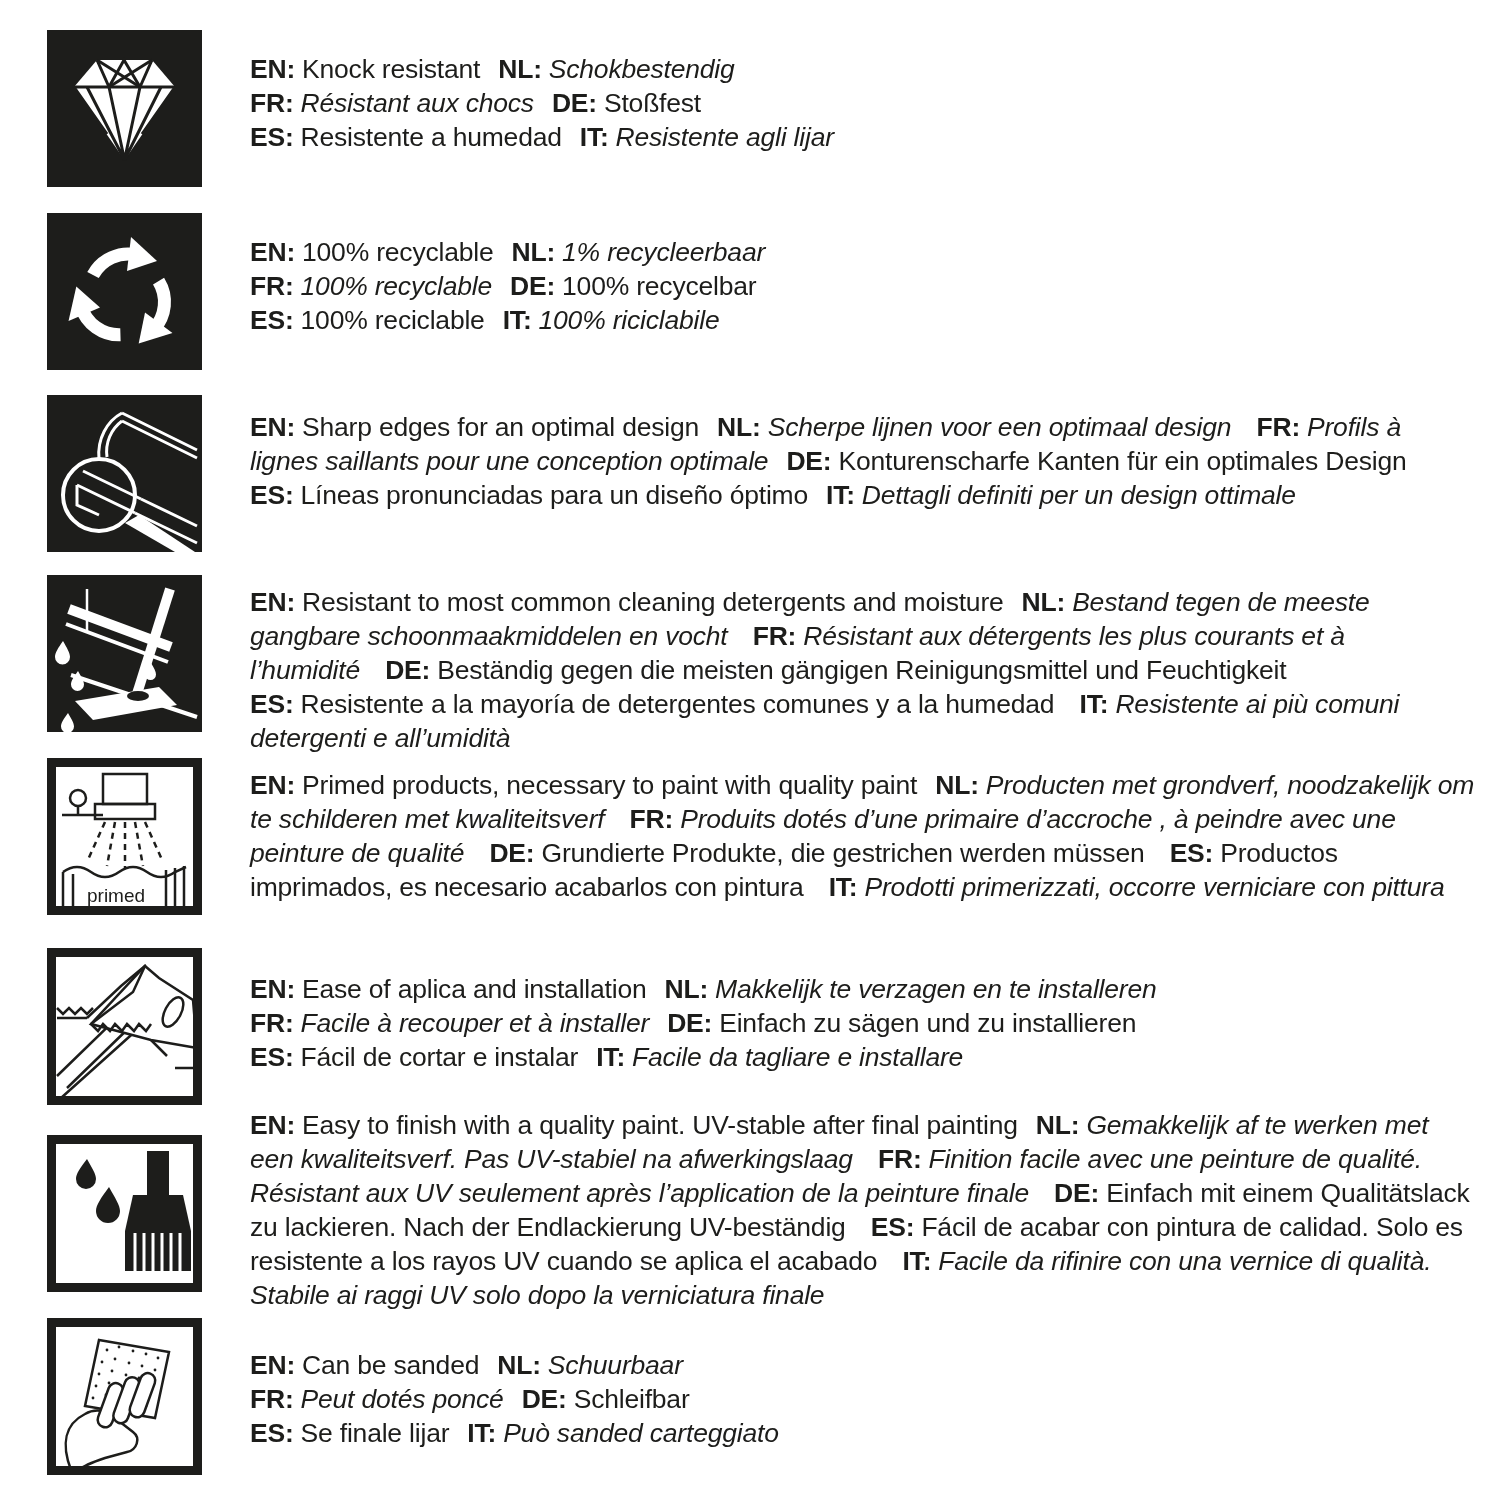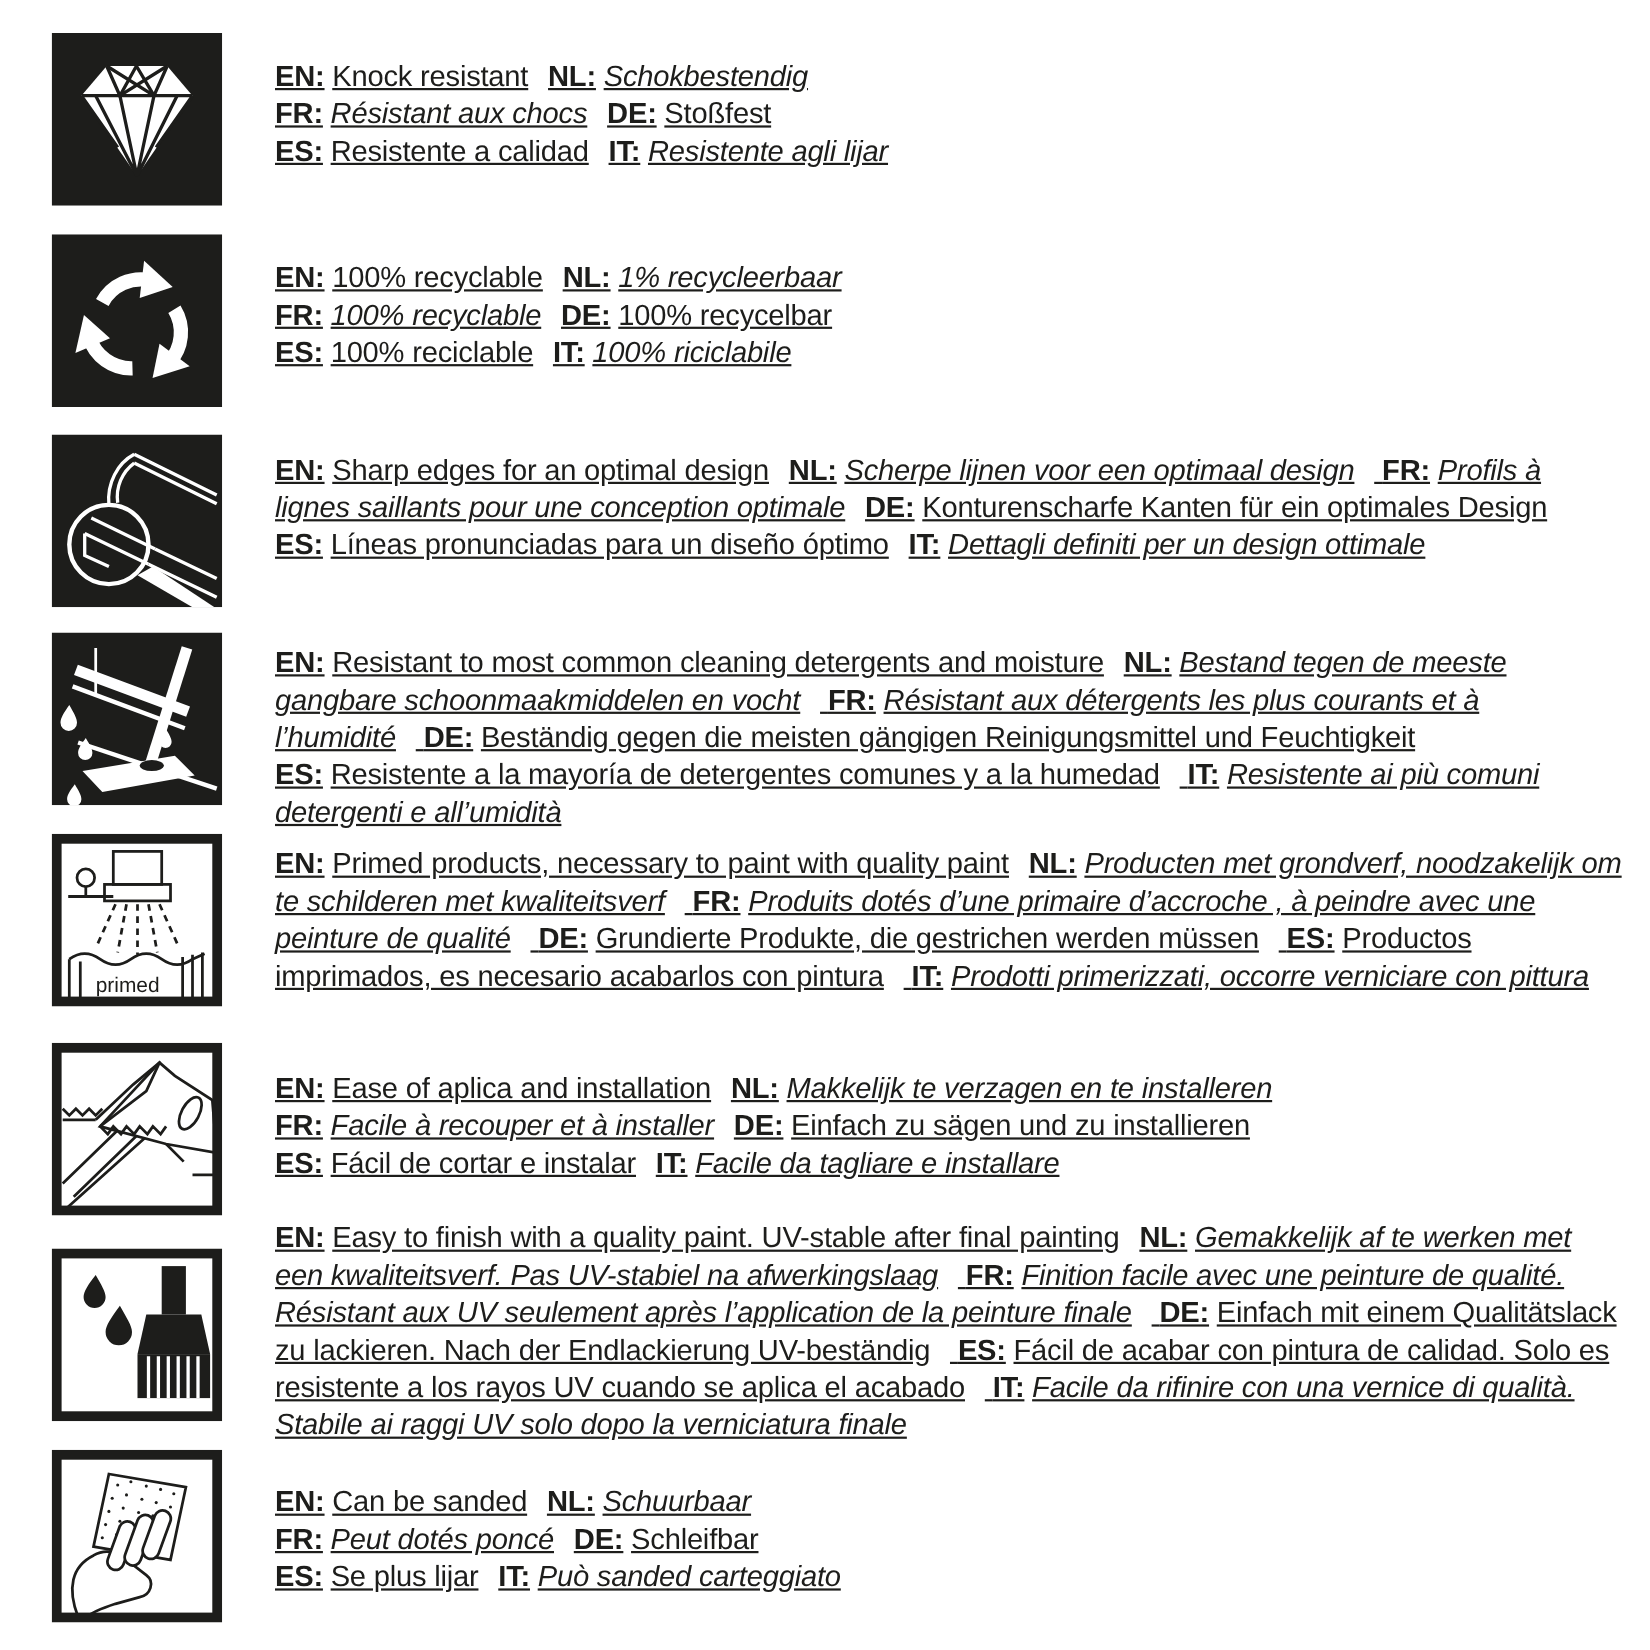--- a/index.html
+++ b/index.html
@@ -8,21 +8,21 @@
     font-family:"Liberation Sans","DejaVu Sans",sans-serif;color:#1d1d1b;
     overflow:hidden;
   }
   .row{position:absolute;left:0;width:1500px;}
   .icon{
     position:absolute;left:47px;top:0;width:155px;height:157px;
   }
   .icon svg{display:block;width:155px;height:157px;}
   .txt{
     position:absolute;left:250px;top:var(--ty,20px);width:1225px;
-    font-size:26.5px;line-height:34px;letter-spacing:-0.2px;margin:0;text-decoration:underline;
+    font-size:26.5px;line-height:34px;letter-spacing:-0.2px;margin:0;
   }
   .lbl{font-weight:700;font-style:normal;margin-right:7px;}
   .seg{margin-right:18px;}
   .val{}
   .it .val{font-style:italic;}
   svg text{font-family:"Liberation Sans","DejaVu Sans",sans-serif;}
 </style>
 </head>
 <body>
 
@@ -36,21 +36,21 @@
         <path d="M50,30 L62,57 L77,30 L93,57 L105,30"></path>
         <path d="M50,30 L93,57 M105,30 L62,57"></path>
         <path d="M40,57 L77.5,130 M62,57 L77.5,130 M93,57 L77.5,130 M114,57 L77.5,130"></path>
         <path d="M27,57 L60,104 M128,57 L95,104"></path>
       </g>
     </svg>
   </div>
   <p class="txt">
     <span class="seg en"><b class="lbl">EN:</b><span class="val">Knock resistant</span></span><span class="seg it nl"><b class="lbl">NL:</b><span class="val">Schokbestendig</span></span><br>
     <span class="seg it fr"><b class="lbl">FR:</b><span class="val">Résistant aux chocs</span></span><span class="seg de"><b class="lbl">DE:</b><span class="val">Stoßfest</span></span><br>
-    <span class="seg es"><b class="lbl">ES:</b><span class="val">Resistente a calidad</span></span><span class="seg it itl"><b class="lbl">IT:</b><span class="val">Resistente agli lijar</span></span>
+    <span class="seg es"><b class="lbl">ES:</b><span class="val">Resistente a humedad</span></span><span class="seg it itl"><b class="lbl">IT:</b><span class="val">Resistente agli lijar</span></span>
   </p>
 </div>
 
 <div class="row" style="top:213px;--ty:22px">
   <div class="icon">
     <svg viewBox="0 0 155 157">
       <rect width="155" height="157" fill="#1d1d1b"></rect>
       <g>
         <g id="rarw">
           <path d="M46,62 A40,40 0 0 1 90,42" stroke="#ffffff" stroke-width="13" fill="none"></path>
@@ -224,15 +224,15 @@
         <rect x="56" y="64" width="15" height="46" rx="7.5" transform="rotate(20 63 87)"></rect>
         <rect x="72" y="58" width="15" height="48" rx="7.5" transform="rotate(20 79 82)"></rect>
         <rect x="88" y="54" width="15" height="46" rx="7.5" transform="rotate(20 95 77)"></rect>
       </g>
       <rect x="4.5" y="4.5" width="146" height="148" fill="none" stroke="#1d1d1b" stroke-width="9"></rect>
     </svg>
   </div>
   <p class="txt">
     <span class="seg en"><b class="lbl">EN:</b><span class="val">Can be sanded</span></span><span class="seg it nl"><b class="lbl">NL:</b><span class="val">Schuurbaar</span></span><br>
     <span class="seg it fr"><b class="lbl">FR:</b><span class="val">Peut dotés poncé</span></span><span class="seg de"><b class="lbl">DE:</b><span class="val">Schleifbar</span></span><br>
-    <span class="seg es"><b class="lbl">ES:</b><span class="val">Se plus lijar</span></span><span class="seg it itl"><b class="lbl">IT:</b><span class="val">Può sanded carteggiato</span></span>
+    <span class="seg es"><b class="lbl">ES:</b><span class="val">Se finale lijar</span></span><span class="seg it itl"><b class="lbl">IT:</b><span class="val">Può sanded carteggiato</span></span>
   </p>
 </div>
 
 </body></html>

